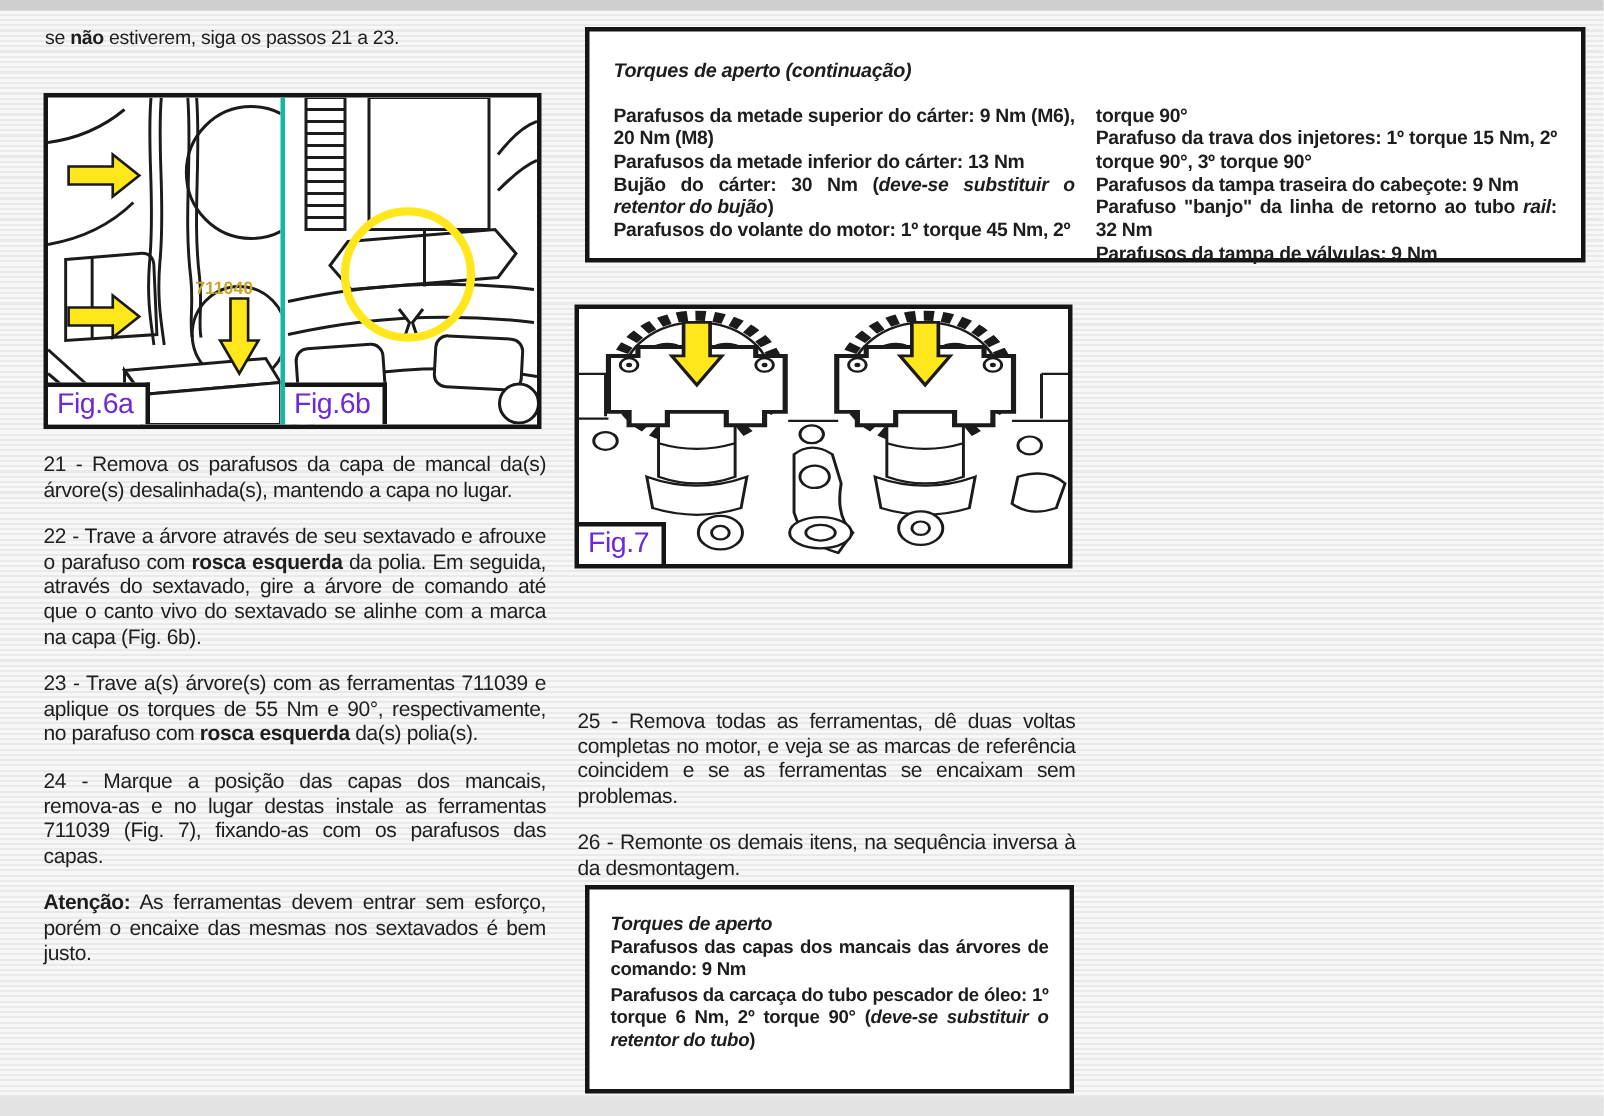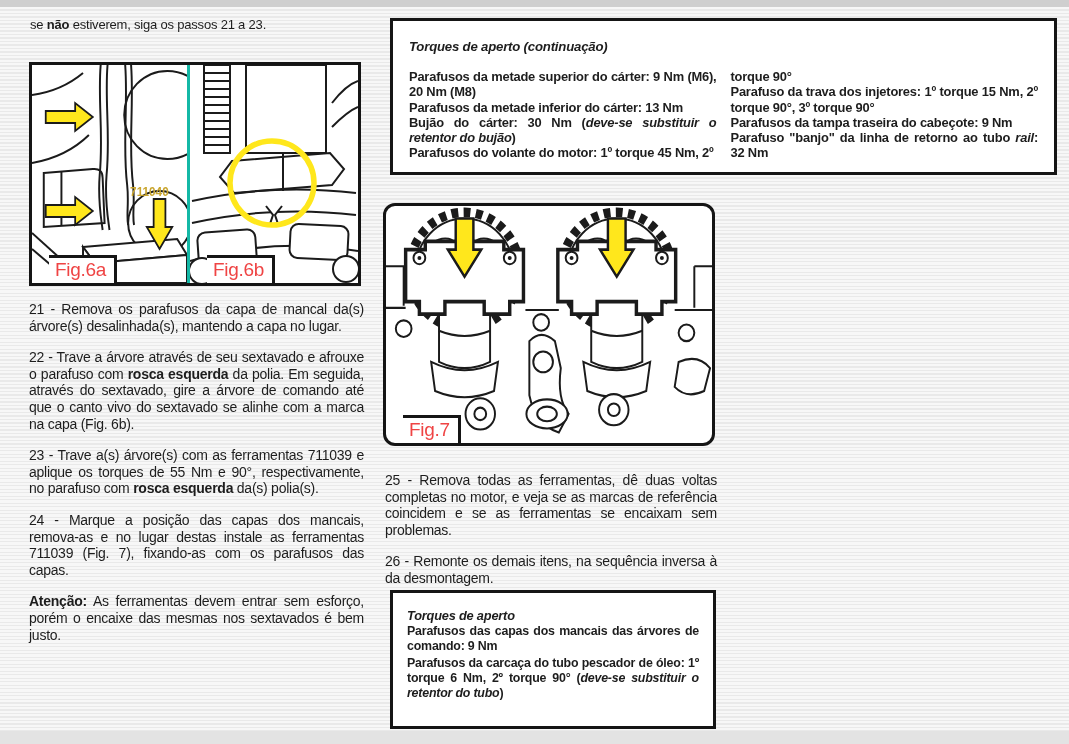--- a/index.html
+++ b/index.html
@@ -22,26 +22,26 @@
   .para{ text-align:justify; font-size:14px; line-height:16.6px; letter-spacing:-0.25px; margin:0 0 15px 0; }
   .col-left{ left:29px; top:301px; width:335px; }
   .col-mid{ left:385px; top:444px; width:332px;margin-top:28px; }
 
   
   .figbox{ background:#fff; border:3px solid #151515; }
   #fig6{ left:29px; top:62px; width:332px; height:224px; display:flex; }
   .panel{ position:relative; height:100%; overflow:hidden; }
   .panel-6a{ width:158px; border-right:3px solid #14b8a6; }
   .panel-6b{ flex:1; }
-  #fig7{ left:383px; top:203px; width:332px; height:243px; position:absolute; overflow:hidden;border-radius:12px; }
+  #fig7{ left:383px; top:203px; width:332px; height:176px; position:absolute; overflow:hidden; }
   .panel svg, #fig7 svg{ display:block; width:100%; height:100%; }
   .fig-label{
-    position:absolute; left:17px; bottom:0; background:#fff;
+    position:absolute; left:0; bottom:0; background:#fff;
     border:3px solid #151515; border-left:none; border-bottom:none;
-    padding:1px 8px 2px 6px; font-size:19px; letter-spacing:-0.3px; color:#ef4444;
+    padding:1px 8px 2px 6px; font-size:19px; letter-spacing:-0.3px; color:#6d28d9;
   }
 
   
   .torque{ background:#fff; border:3px solid #151515; }
   #torque-top{ left:390px; top:18px; width:667px; height:157px; padding:18px 16px 10px 16px; }
   #torque-top .cols{ display:flex; gap:14px; }
   #torque-top .tcol{ width:319px; }
   .torque-title{ font-size:13.2px; font-weight:bold; letter-spacing:-0.2px; margin:0 0 15px 0;font-style:italic; }
   .tline{ text-align:justify; font-size:12.9px; line-height:15.3px; letter-spacing:-0.2px; margin:0;font-weight:bold; }
   #torque-bottom{ left:390px; top:590px; width:326px; height:139px; padding:15px 14px 10px 14px; }
@@ -128,20 +128,21 @@
       <p class="tline"><span>Parafusos da metade superior do cárter: 9 Nm (M6), 20 Nm (M8)</span></p>
       <p class="tline"><span>Parafusos da metade inferior do cárter: 13 Nm</span></p>
       <p class="tline"><span>Bujão do cárter: 30 Nm (</span><i>deve-se substituir o retentor do bujão</i><span>)</span></p>
       <p class="tline"><span>Parafusos do volante do motor: 1º torque 45 Nm, 2º</span></p>
     </div>
     <div class="tcol">
       <p class="tline"><span>torque 90°</span></p>
       <p class="tline"><span>Parafuso da trava dos injetores: 1º torque 15 Nm, 2º torque 90°, 3º torque 90°</span></p>
       <p class="tline"><span>Parafusos da tampa traseira do cabeçote: 9 Nm</span></p>
       <p class="tline"><span>Parafuso "banjo" da linha de retorno ao tubo </span><i>rail</i><span>: 32 Nm</span></p>
+      <p class="tline"><span>Parafusos da tampa de válvulas: 9 Nm</span></p>
     </div>
   </div>
 </div>
 
 <div id="fig7" class="figbox">
   <svg viewBox="0 0 332 228" preserveAspectRatio="none">
     <g stroke="#1b1b1b" stroke-width="2" fill="none">
       <path d="M0,98 H20 M142,100 H176 M294,100 H332"></path>
       <path d="M0,58 h18 v38"></path>
       <path d="M314,58 h18 M314,58 v40"></path>

